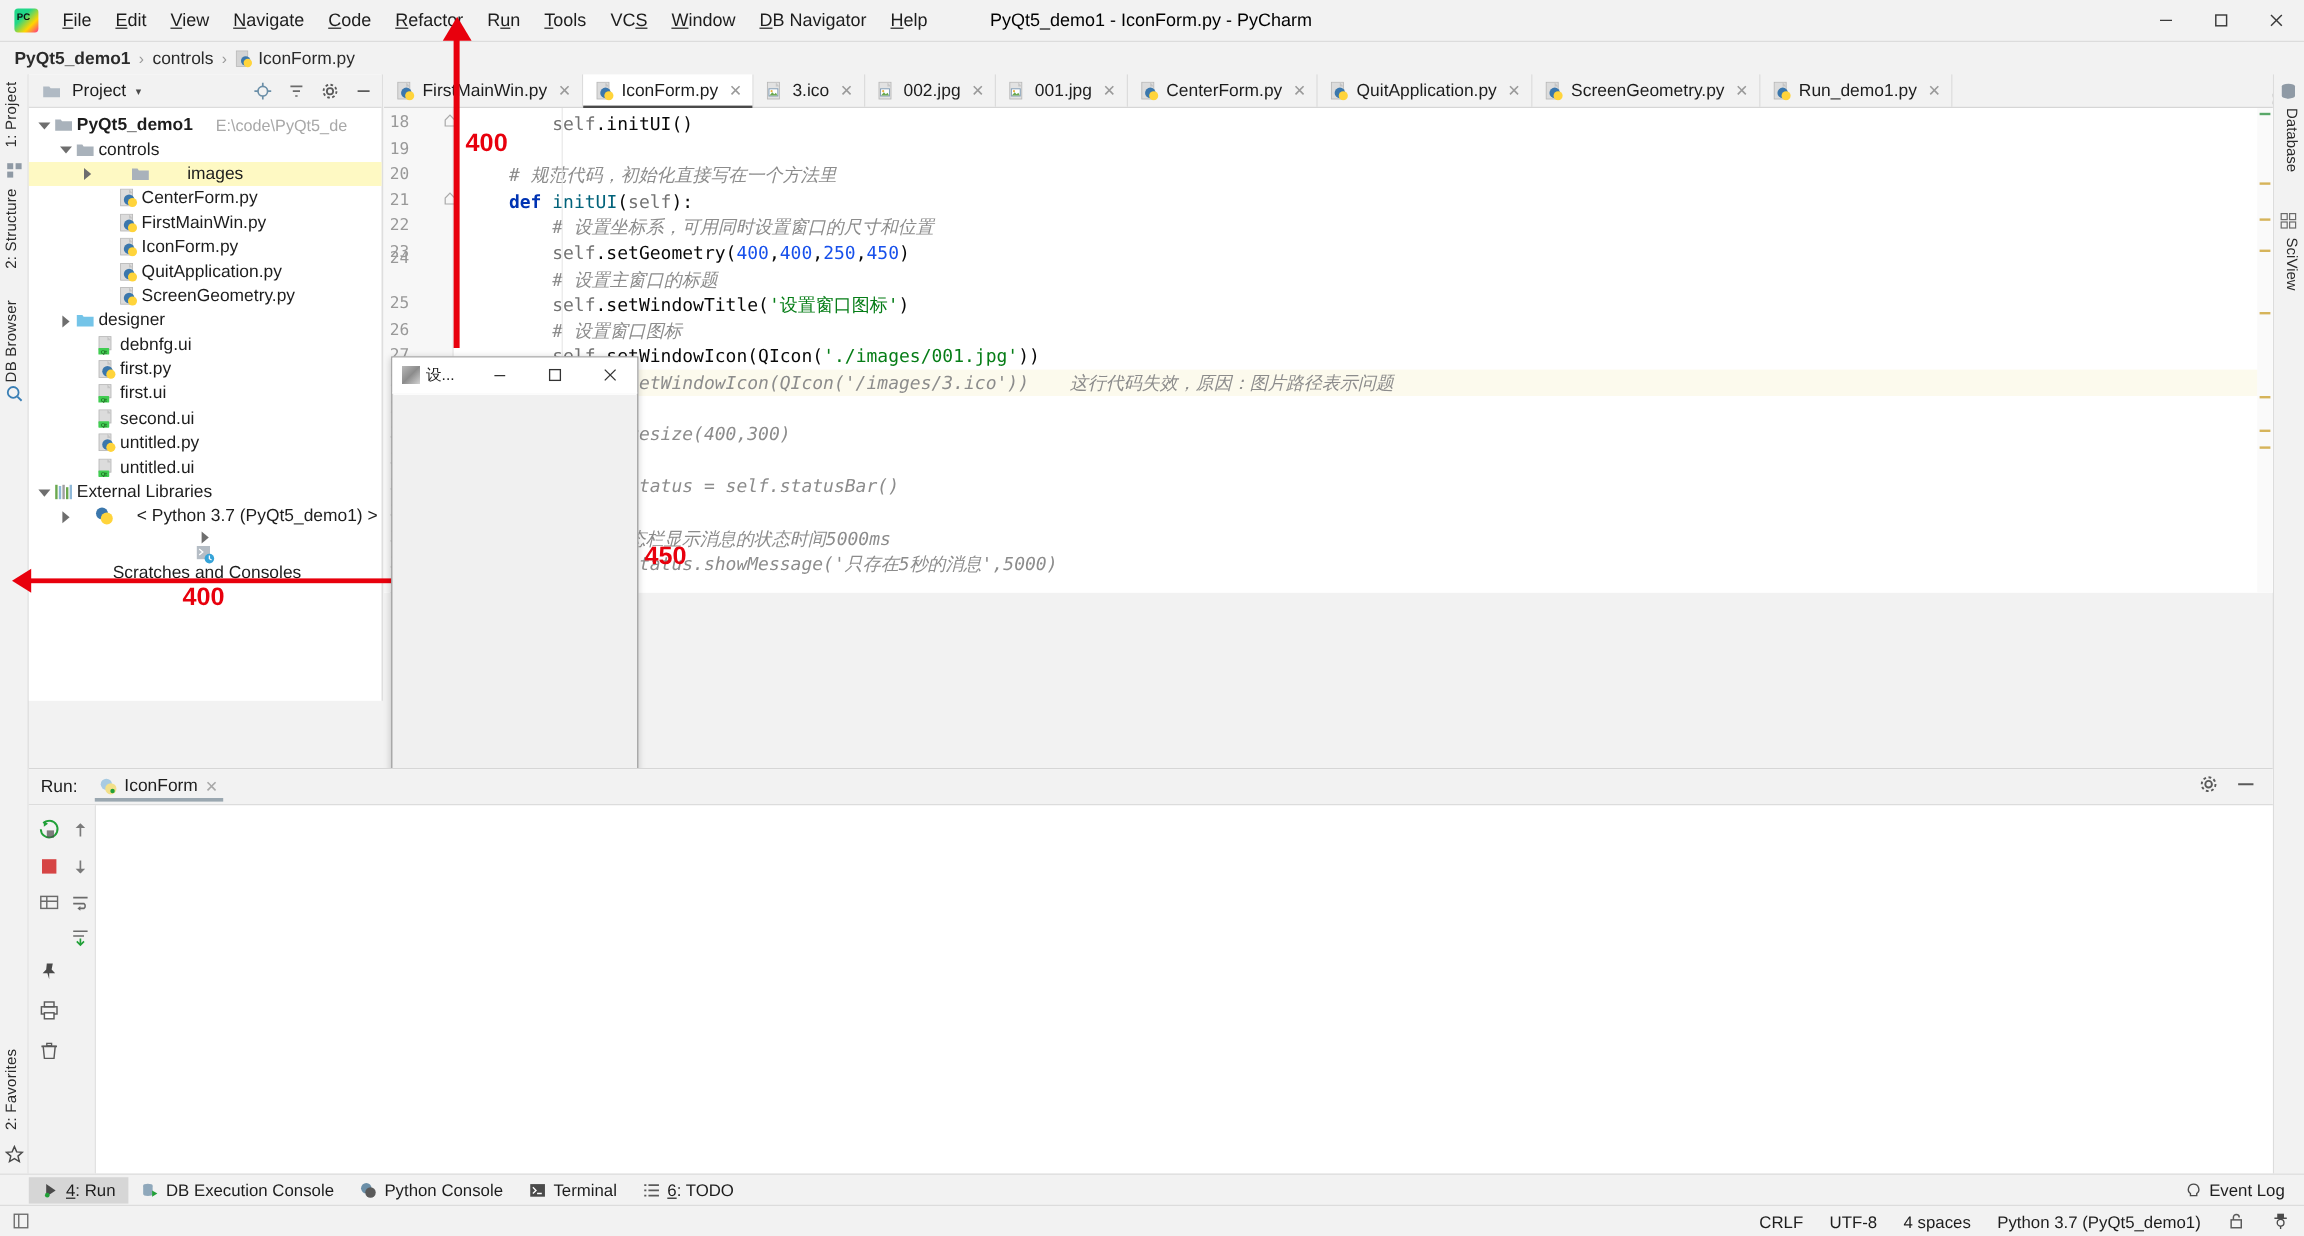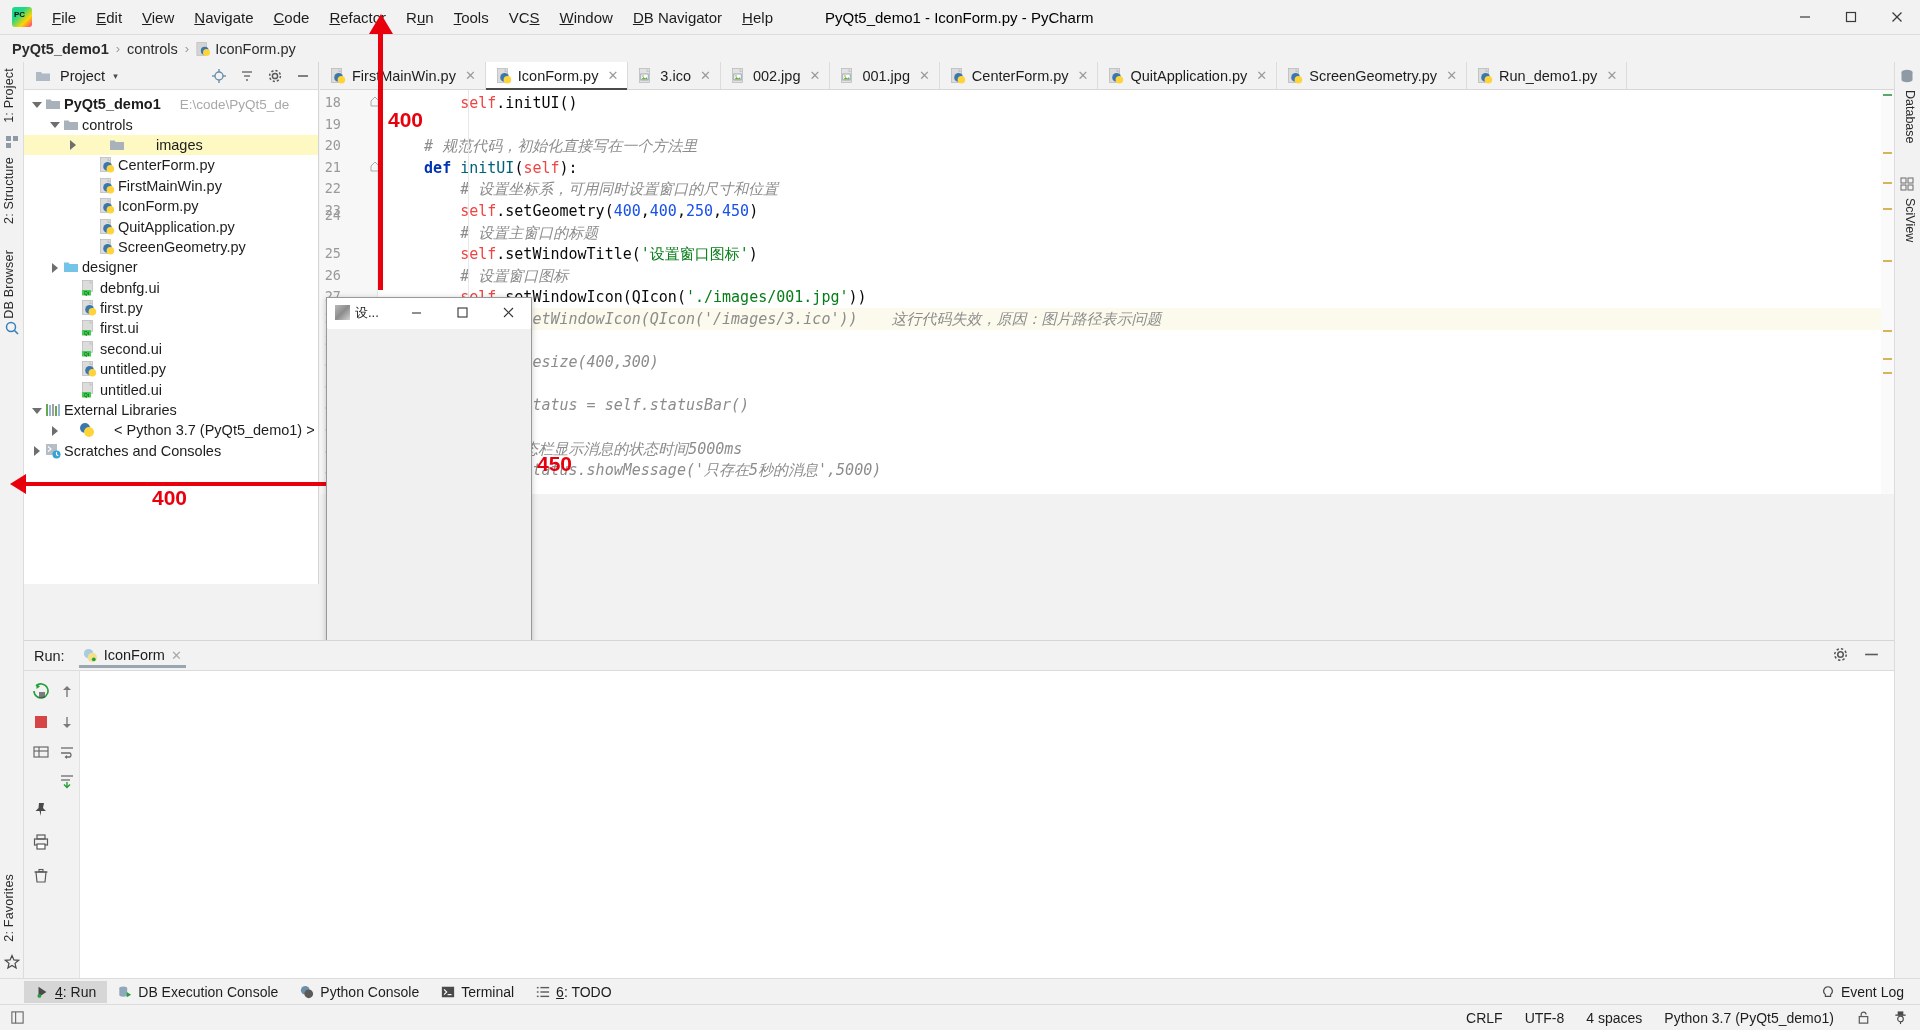--- a/index.html
+++ b/index.html
@@ -159,21 +159,21 @@
     position: absolute; right: 36px; width: 30px; text-align: right;
     color: #999999; font-family: "DejaVu Sans Mono", monospace; font-size: 13.5px;
   }
   .foldmark { position: absolute; left: 49px; width: 12px; height: 12px; }
   .codearea {
     position: absolute; left: 58px; top: 0; right: 0; height: 100%;
     font-family: "DejaVu Sans Mono", monospace; font-size: 15px;
   }
   .cline { position: absolute; left: 10px; white-space: pre; }
   .kw { color: #0033b3; font-weight: bold; }
-  .self { color: #ef4444; }
+  .self { color: #737373; }
   .fn { color: #00627a; }
   .num { color: #1750eb; }
   .str { color: #067d17; }
   .cmt { color: #8c8c8c; font-style: italic; }
   .plain { color: #080808; }
   .hl-line {
     position: absolute; left: 0; right: 0; height: 22px; background: #fcfaed;
   }
   .redline {
     position: absolute; width: 1px; background: #e8e8e8; top:0; bottom:0;
@@ -624,21 +624,21 @@
           <span class="tlabel">External Libraries</span>
         </div>
         <div class="trow" style="padding-left: 24px; gap: 16px;">
           <span class="arrow right"></span>
           <svg width="16" height="16" viewBox="0 0 16 16" class="ico">
             <circle cx="6" cy="6" r="5" fill="#3b77ac"></circle>
             <circle cx="10" cy="10" r="5" fill="#ffd43b"></circle>
           </svg>
           <span class="tlabel">&lt; Python 3.7 (PyQt5_demo1) &gt;</span>
         </div>
-        <div class="trow" style="padding-left: 6px;">
+        <div class="trow" style="padding-left: 6px; flex-direction: column;">
           <span class="arrow right"></span>
           <svg width="16" height="16" viewBox="0 0 16 16" class="ico">
             <rect x="1" y="1" width="11" height="11" fill="#b5bdc5"></rect>
             <path d="M3 3.5 L6 6 L3 8.5" fill="none" stroke="#fff" stroke-width="1.1"></path>
             <circle cx="11.5" cy="11.5" r="4" fill="#35a3d8"></circle>
             <path d="M11.5 9 v2.6 l1.8 1.1" fill="none" stroke="#fff" stroke-width="1.1"></path>
           </svg>
           <span class="tlabel">Scratches and Consoles</span>
         </div>
       </div>

